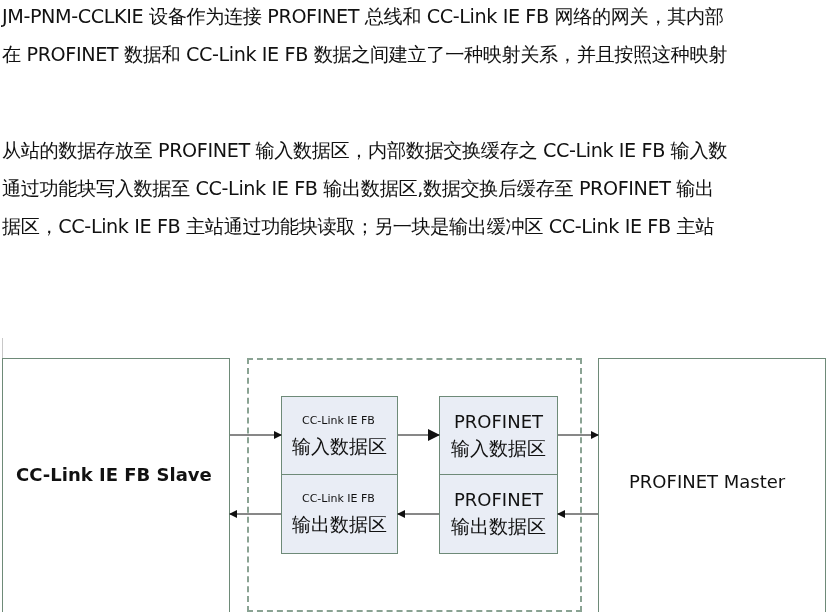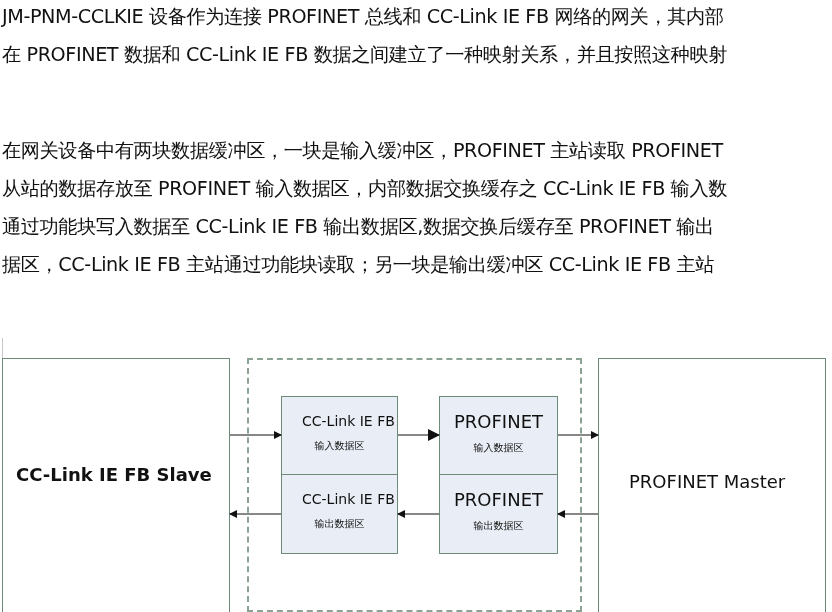--- a/index.html
+++ b/index.html
@@ -10,35 +10,34 @@
     .para .line { display:block; height:38px; }
     .ret { color:#9a9a9a; font-size:13px; margin-left:6px; }
     #p1 { top:-2px; }
     #p2 { top:132px; }
     .cursor-bar { position:absolute; left:2px; top:338px; width:1px; height:22px; background:#c8c8c8; }
     .box { position:absolute; border:1.5px solid #6e8a78; background:#fff; box-sizing:border-box; }
     .dashed { position:absolute; border:2px dashed #8aa393; box-sizing:border-box; }
     .cell { position:absolute; background:#e9edf5; border:1.5px solid #6e8a78; box-sizing:border-box;
             display:flex; flex-direction:column; align-items:center; justify-content:center; }
     .big-label { position:absolute; font-size:18px; color:#111; white-space:nowrap; }
-    .small { font-size:14px; line-height:14px; }
+    .small { font-size:11px; line-height:14px; }
     .mid { font-size:18px; line-height:20px; }
-    .cn { font-size:10px; line-height:24px; }
+    .cn { font-size:19px; line-height:24px; }
     svg.arrows { position:absolute; left:0; top:0; }
   </style>
 </head>
 <body>
 
 <div id="p1" class="para">
   <span class="line">JM-PNM-CCLKIE 设备作为连接 PROFINET 总线和 CC-Link IE FB 网络的网关，其内部</span>
   <span class="line">在 PROFINET 数据和 CC-Link IE FB 数据之间建立了一种映射关系，并且按照这种映射</span>
 </div>
 
 <div id="p2" class="para">
-  <span class="line">在网关设备中有两块数据缓冲区，一块是输入缓冲区，PROFINET 主站读取 PROFINET</span>
   <span class="line">从站的数据存放至 PROFINET 输入数据区，内部数据交换缓存之 CC-Link IE FB 输入数</span>
   <span class="line">通过功能块写入数据至 CC-Link IE FB 输出数据区,数据交换后缓存至 PROFINET 输出</span>
   <span class="line">据区，CC-Link IE FB 主站通过功能块读取；另一块是输出缓冲区 CC-Link IE FB 主站</span>
 </div>
 
 <div class="cursor-bar"></div>
 
 <div>
 
   <div class="box" style="left:2px; top:358px; width:228px; height:256px;">

